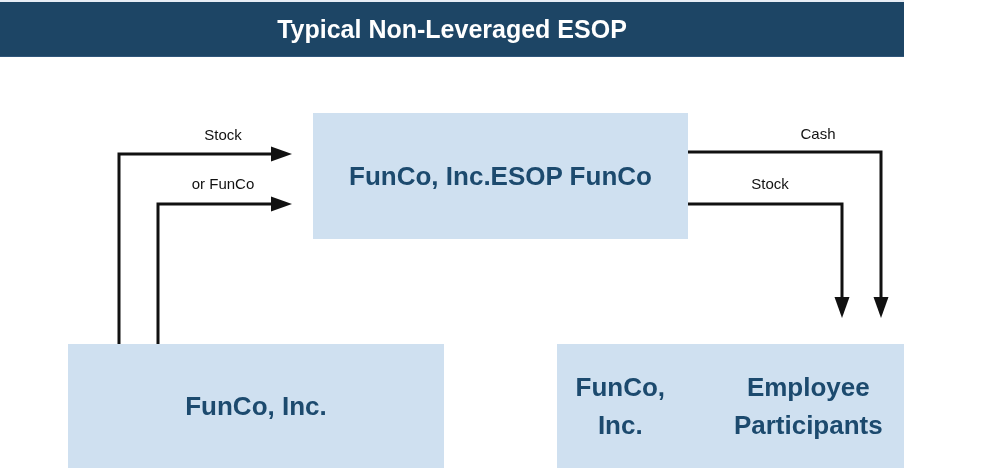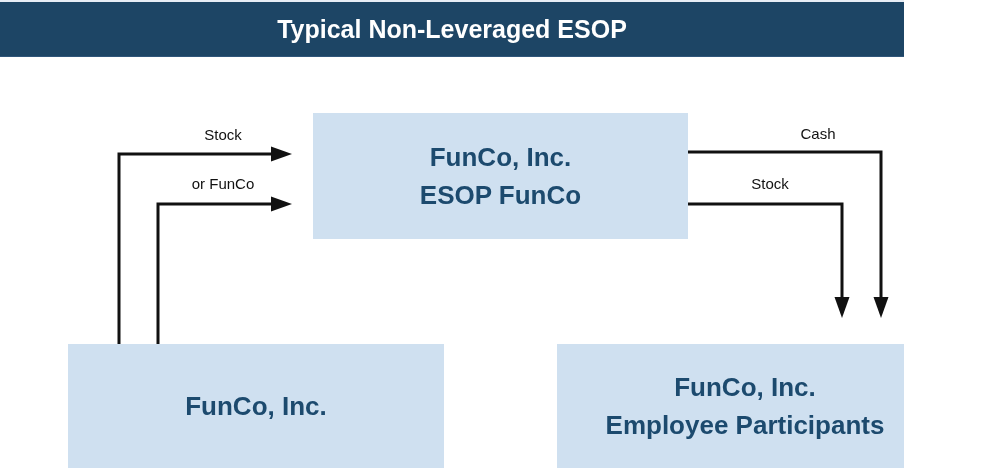--- a/index.html
+++ b/index.html
@@ -32,21 +32,21 @@
   }
   .header .title {
     color: #ffffff;
     font-size: 25px;
     font-weight: bold;
   }
   .node {
     position: absolute;
     background: #cfe0f0;
     display: flex;
-    flex-direction: column;
+    flex-direction: row;
     align-items: center;
     justify-content: center;
     text-align: center;
     color: #1c4a6e;
     font-size: 26px;
     font-weight: bold;
     line-height: 38px;
   }
   .node-trust    { left: 313px; top: 113px; width: 375px; height: 126px; }
   .node-company  { left: 68px;  top: 344px; width: 376px; height: 124px; }

